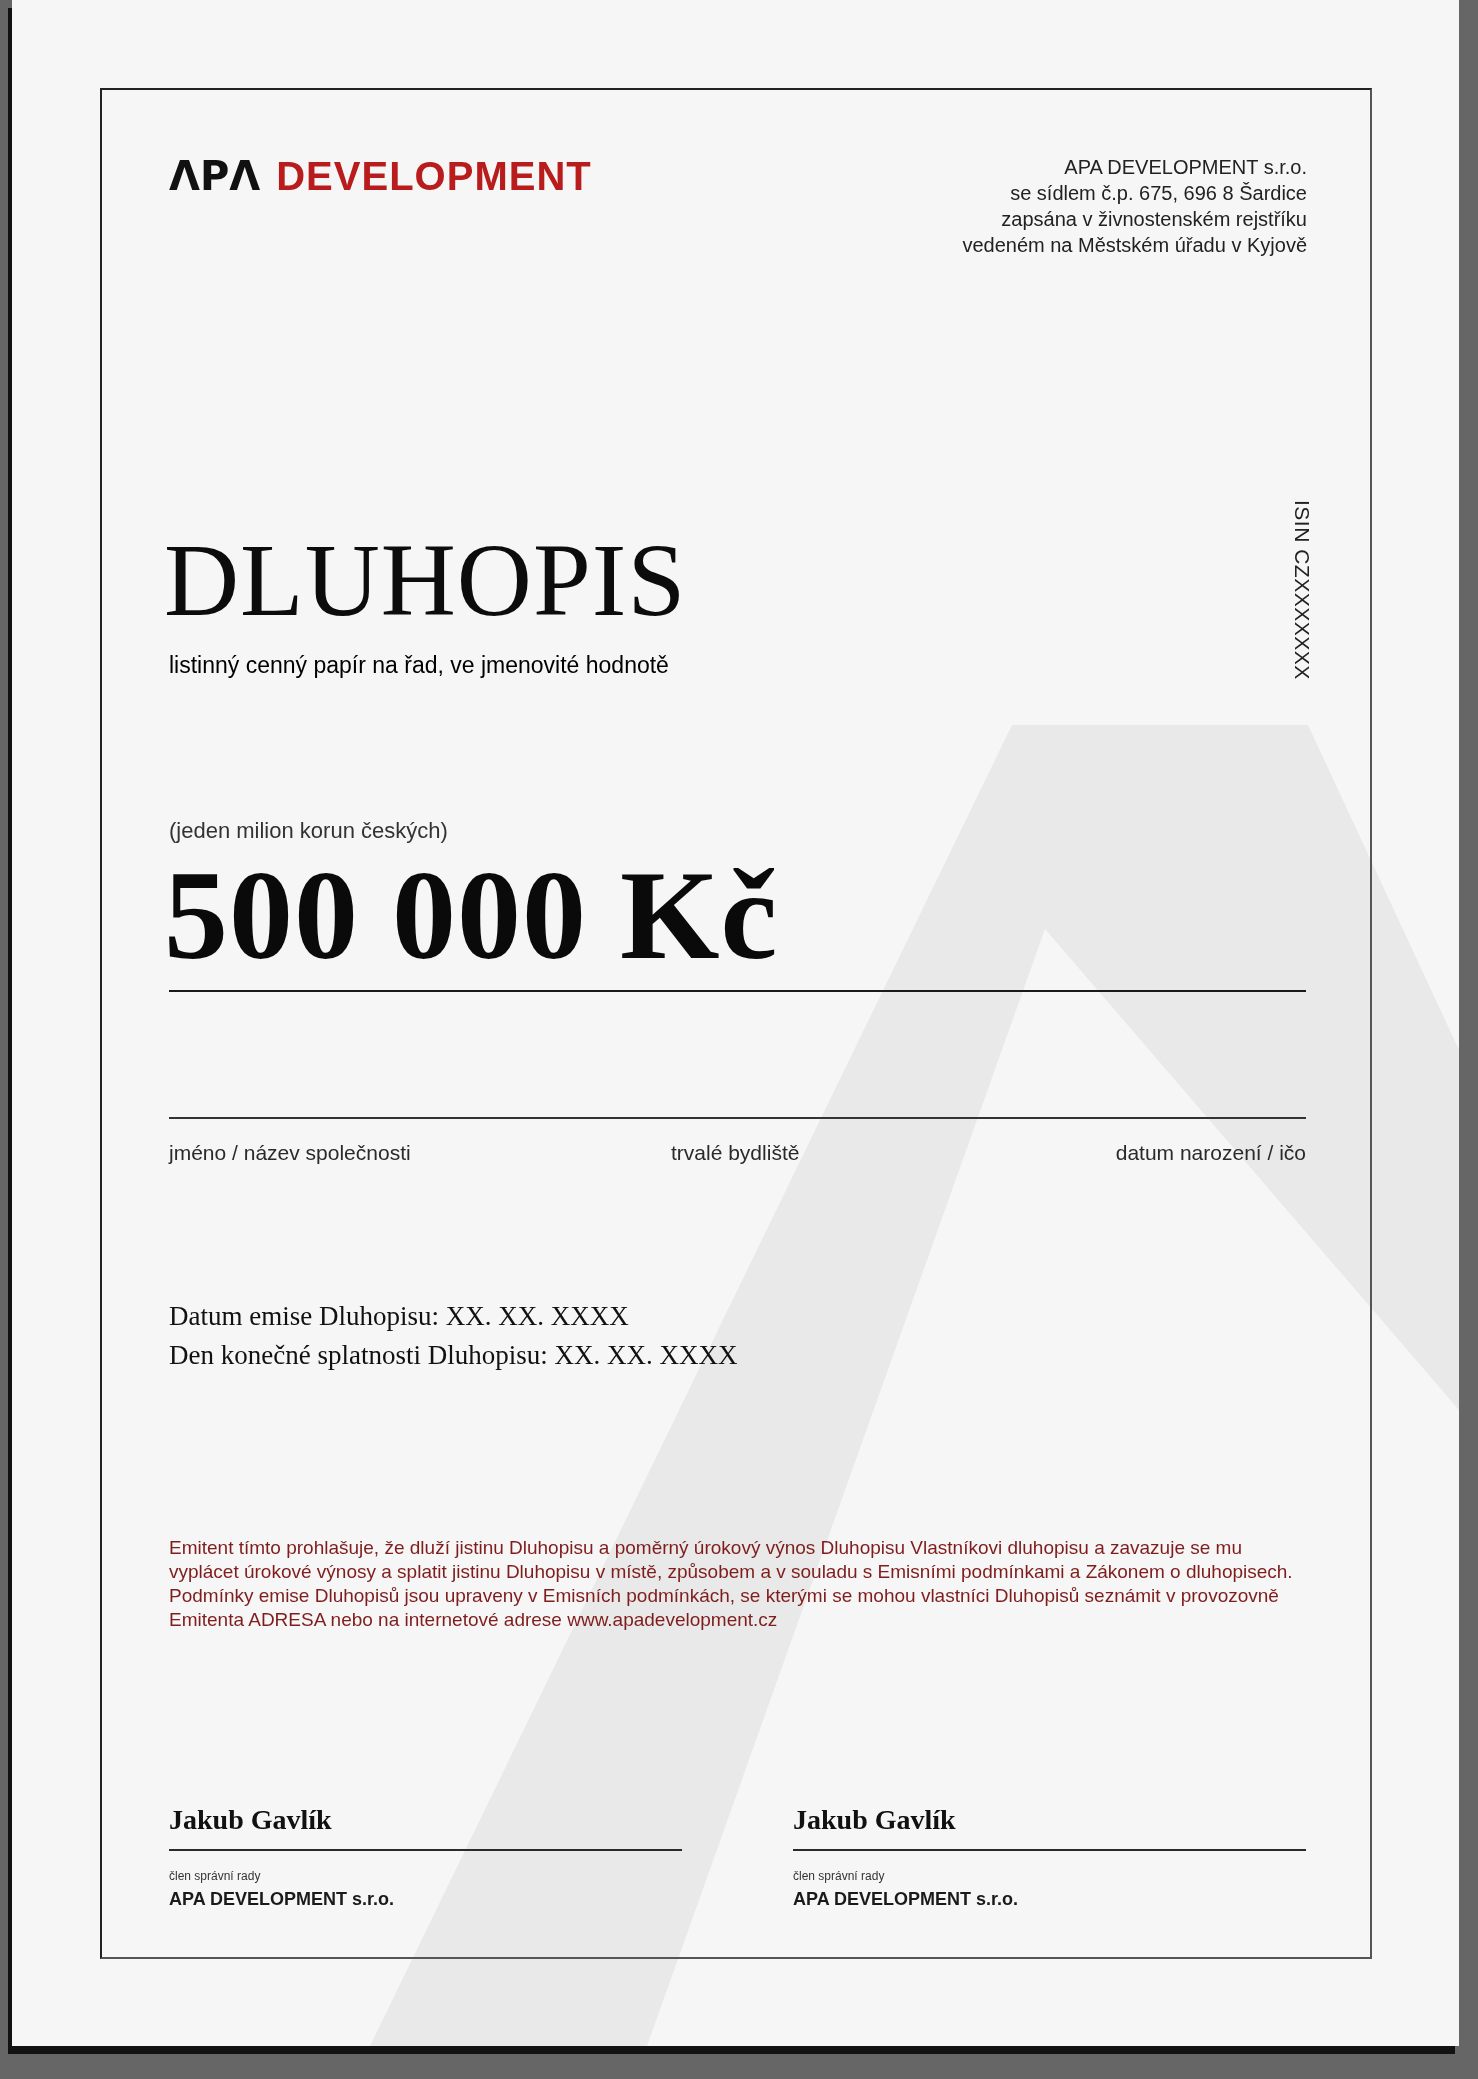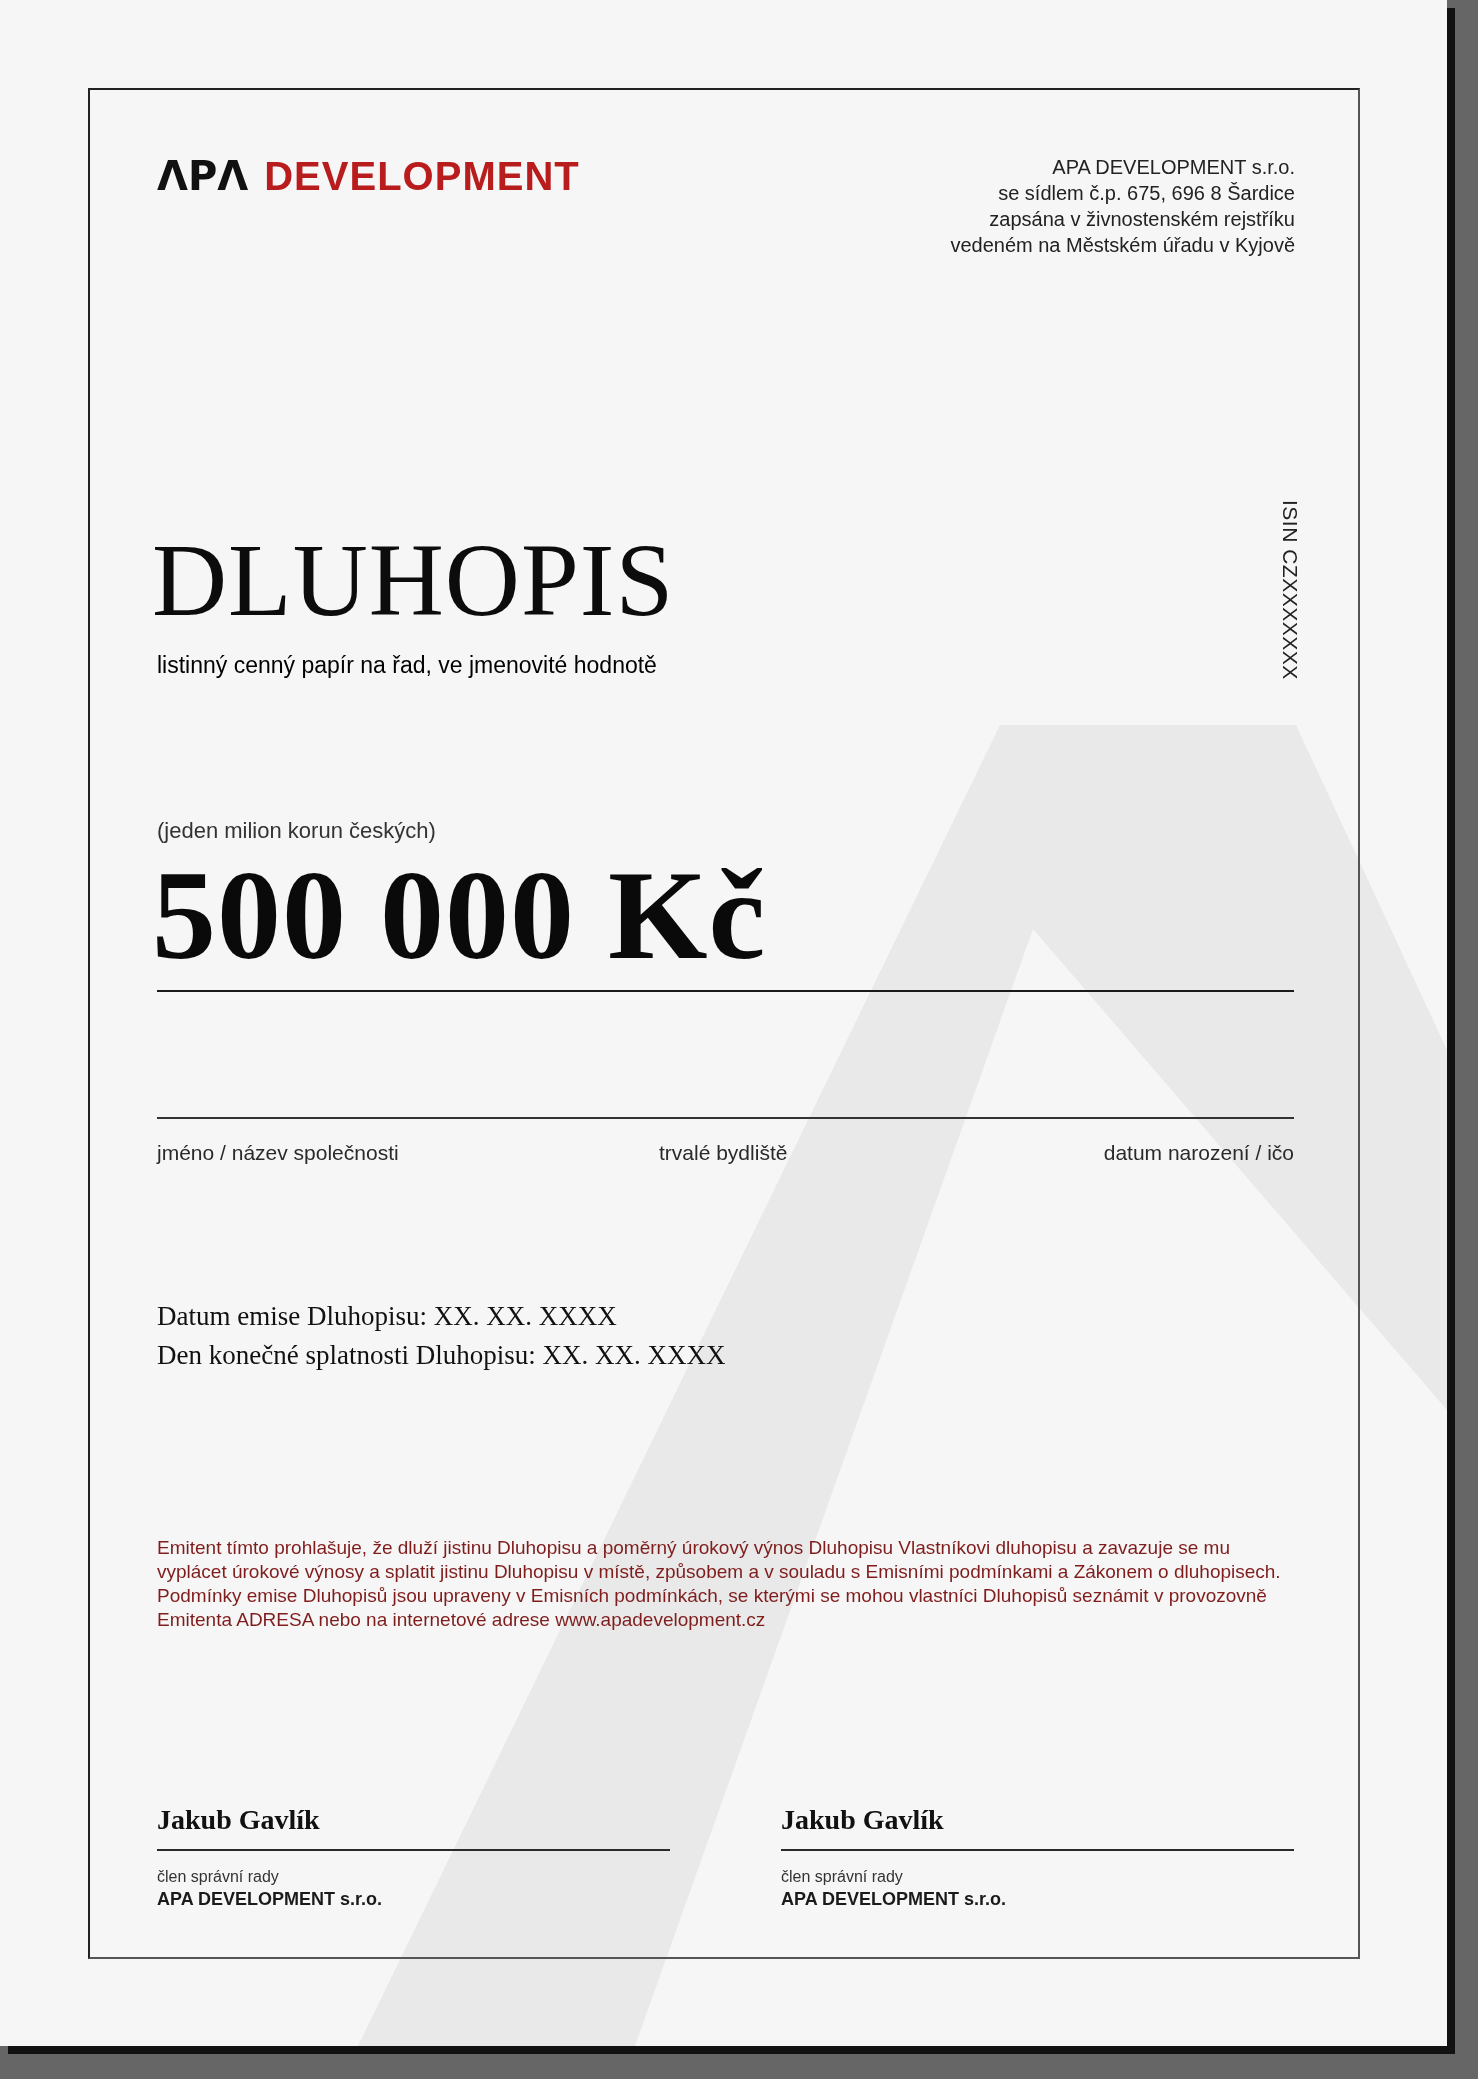--- a/index.html
+++ b/index.html
@@ -1,18 +1,18 @@
 <!DOCTYPE html>
 <html><head>
 <meta charset="utf-8">
 <style>
   html,body{margin:0;padding:0;}
   body{width:1478px;height:2079px;background:#666666;position:relative;overflow:hidden;font-family:"Liberation Sans",sans-serif;}
   .page-shadow{position:absolute;left:8px;top:8px;width:1447px;height:2046px;background:#121212;}
-  .page{position:absolute;left:0;top:0;width:1447px;height:2046px;background:#f6f6f6;overflow:hidden;}
+  .page{position:absolute;left:12px;top:0;width:1447px;height:2046px;background:#f6f6f6;overflow:hidden;}
   .watermark{position:absolute;left:0;top:0;width:1447px;height:2046px;}
   .frame{position:absolute;left:88px;top:88px;width:1272px;height:1871px;border:2px solid #222;box-sizing:border-box;border-right-color:#555;border-bottom-color:#555;}
   .logo{position:absolute;left:157px;top:154px;height:44px;display:flex;align-items:center;}
   .logo-text{font-family:Liberation Sans, sans-serif;font-size:40px;font-weight:600;letter-spacing:1px;color:#b91c1c;margin-left:16px;line-height:44px;}
   .logo-apa{font-family:"DejaVu Sans",sans-serif;font-size:40px;font-weight:600;color:#111;line-height:44px;}
   .address{position:absolute;right:152px;top:154px;text-align:right;font-size:20px;line-height:26px;color:#222;}
   .address div{white-space:nowrap;}
   .csbi{position:absolute;left:155px;top:472px;font-family:"Liberation Serif",serif;font-size:38px;color:#111;}
   .title{position:absolute;left:152px;top:520px;font-family:"Liberation Serif",serif;font-size:104px;letter-spacing:1px;color:#0c0c0c;line-height:120px;}
   .subtitle{position:absolute;left:157px;top:652px;font-size:23px;color:#000000;}
@@ -21,21 +21,21 @@
   .amount-words{position:absolute;left:157px;top:818px;font-size:22px;color:#333;}
   .amount{position:absolute;left:152px;top:840px;font-family:"Liberation Serif",serif;font-weight:bold;font-size:128px;color:#0a0a0a;line-height:150px;letter-spacing:1px;}
   .rule{position:absolute;height:2px;background:#1a1a1a;}
   .field-label{position:absolute;top:1141px;font-size:21px;color:#2a2a2a;white-space:nowrap;}
   .dates{position:absolute;left:157px;top:1297px;font-family:"Liberation Serif",serif;font-size:27px;line-height:39px;color:#111;}
   .interest{position:absolute;left:157px;top:1449px;font-family:"Liberation Serif",serif;font-size:21px;line-height:27px;color:#111;}
   .legal{position:absolute;left:157px;top:1524px;width:1140px;font-size:19px;line-height:24px;color:#7f1d1d;margin-top:12px;}
   .sig{position:absolute;top:1800px;width:513px;}
   .sig-name{font-family:"Liberation Serif",serif;font-weight:bold;font-size:28px;color:#111;line-height:40px;height:40px;}
   .sig-rule{height:2px;background:#2a2a2a;margin-top:9px;}
-  .sig-role{font-size:16px;color:#333;margin-top:14px;line-height:23px;}
+  .sig-role{font-size:12px;color:#333;margin-top:14px;line-height:23px;}
   .sig-company{font-size:18px;font-weight:bold;color:#1a1a1a;line-height:23px;}
 </style>
 </head>
 <body>
 
 <div class="page-shadow"></div>
 <div class="page">
 
   <svg class="watermark" viewBox="0 0 1447 2046" xmlns="http://www.w3.org/2000/svg">
     <polygon points="1000,725 1296,725 1447,1050 1447,1410 1033,929 635,2046 358,2046" fill="#e9e9e9"></polygon>

